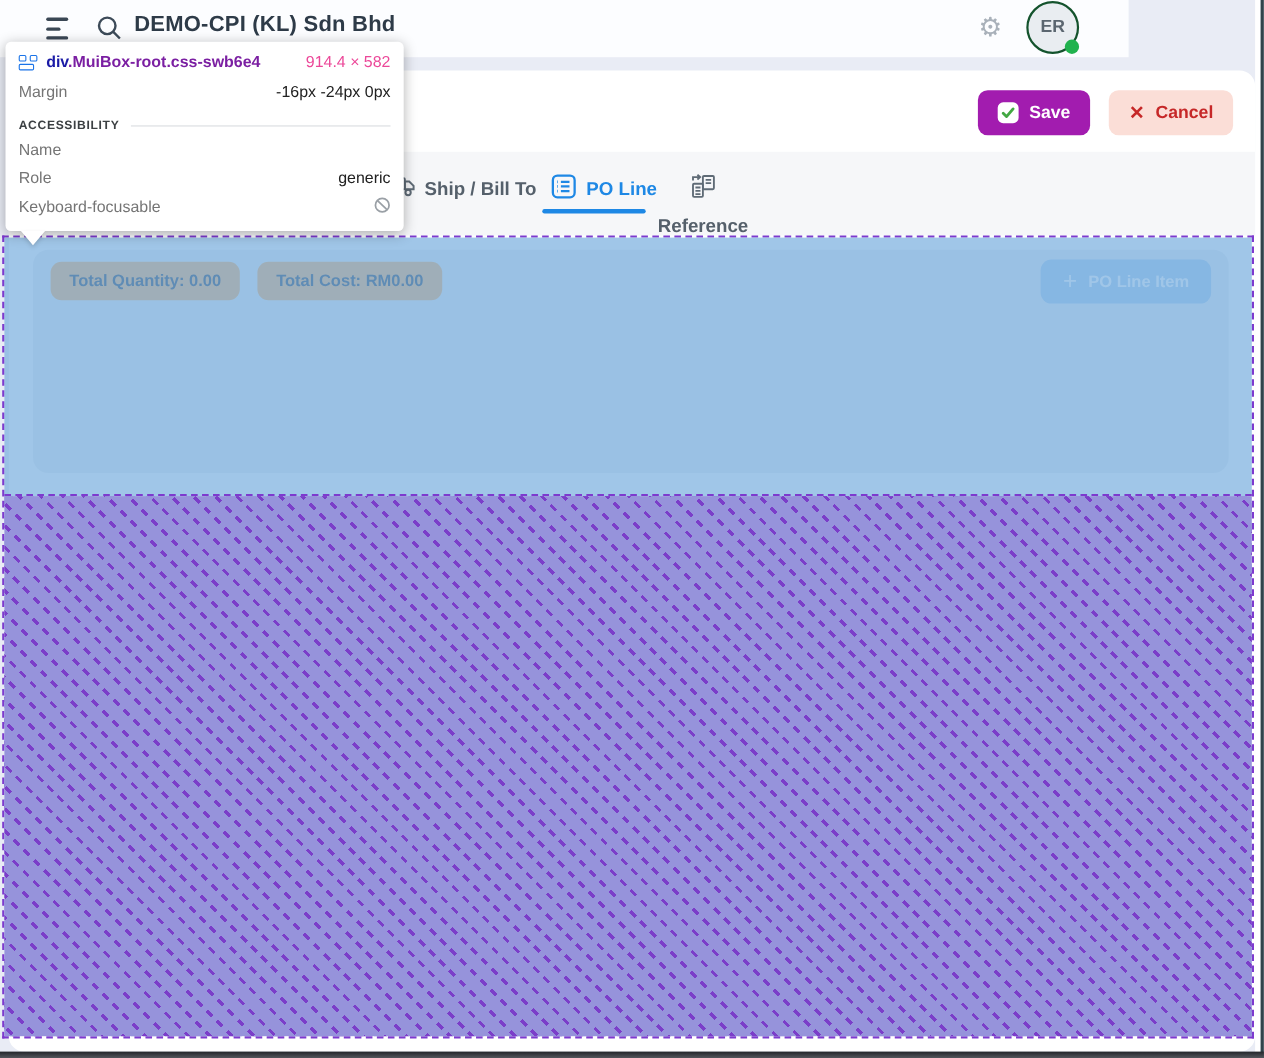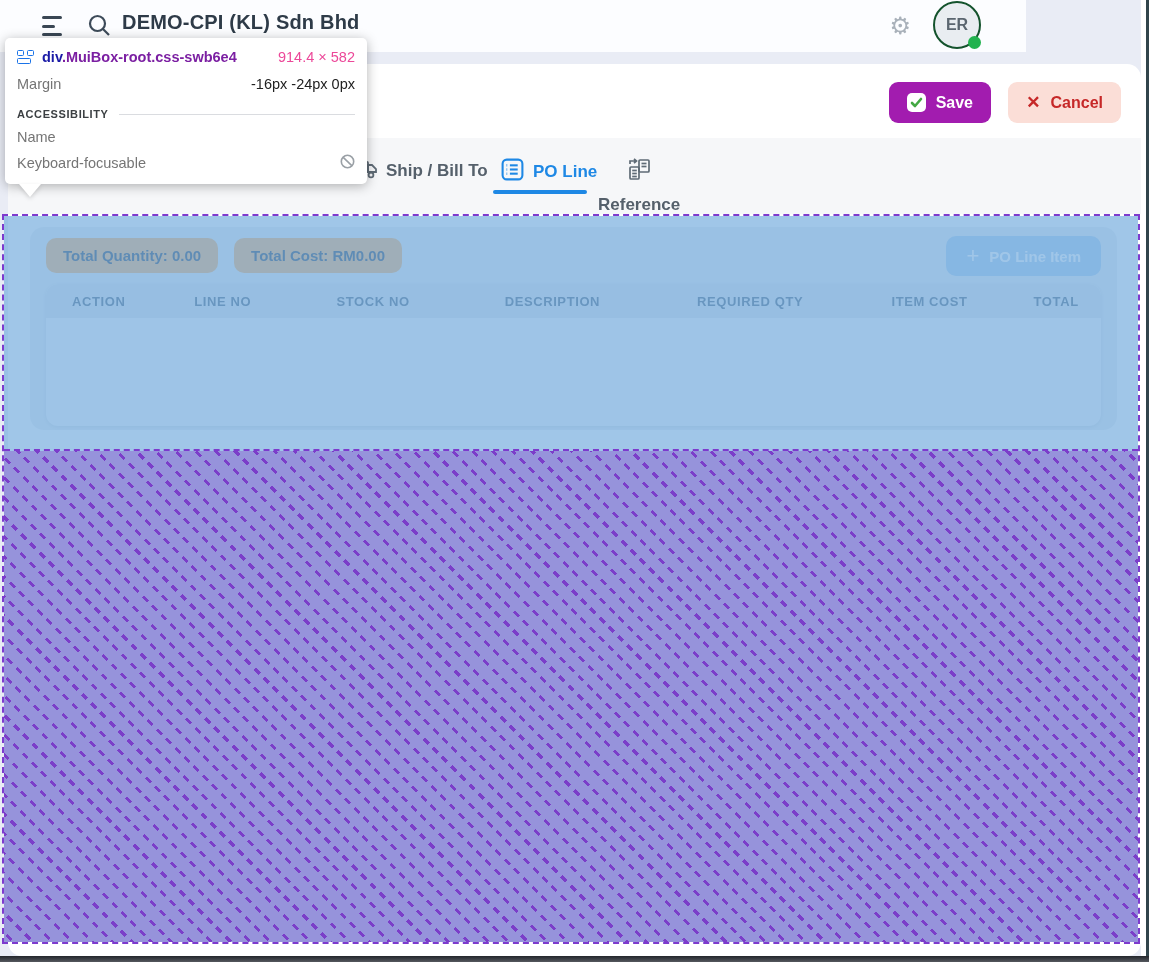--- a/index.html
+++ b/index.html
@@ -190,31 +190,20 @@
 
   <div class="panel">
     <div class="chips">
       <div class="chip">Total Quantity: 0.00</div>
       <div class="chip">Total Cost: RM0.00</div>
     </div>
     <button class="add-btn">
       <span class="add-plus">+</span>
       <span>PO Line Item</span>
     </button>
-    <div class="po-table">
-      <div class="po-thead">
-        <div class="po-th">ACTION</div>
-        <div class="po-th">LINE NO</div>
-        <div class="po-th">STOCK NO</div>
-        <div class="po-th">DESCRIPTION</div>
-        <div class="po-th">REQUIRED QTY</div>
-        <div class="po-th">ITEM COST</div>
-        <div class="po-th">TOTAL</div>
-      </div>
-    </div>
   </div>
 </div>
 
 <div class="ov-wrap">
   <div class="ov-content"></div>
   <div class="ov-margin"></div>
 </div>
 
 <div class="tooltip">
   <div class="tt-row tt-title">
@@ -230,20 +219,24 @@
     <span class="tt-label">Margin</span>
     <span class="tt-value">-16px -24px 0px</span>
   </div>
   <div class="tt-acc-head">
     <span class="tt-acc-title">ACCESSIBILITY</span>
     <span class="tt-acc-line"></span>
   </div>
   <div class="tt-row tt-acc-row">
     <span class="tt-label">Name</span>
     <span class="tt-value"></span>
+  </div>
+  <div class="tt-row tt-acc-row">
+    <span class="tt-label">Role</span>
+    <span class="tt-value">generic</span>
   </div>
   <div class="tt-row tt-acc-row">
     <span class="tt-label">Keyboard-focusable</span>
     <span class="tt-value">
       <svg width="15" height="15" viewBox="0 0 15 15" fill="none" stroke="#9aa0a6" stroke-width="1.6">
         <circle cx="7.5" cy="7.5" r="6.2"></circle>
           <line x1="3.2" y1="3.4" x2="11.8" y2="11.6"></line>
       </svg>
     </span>
   </div>

